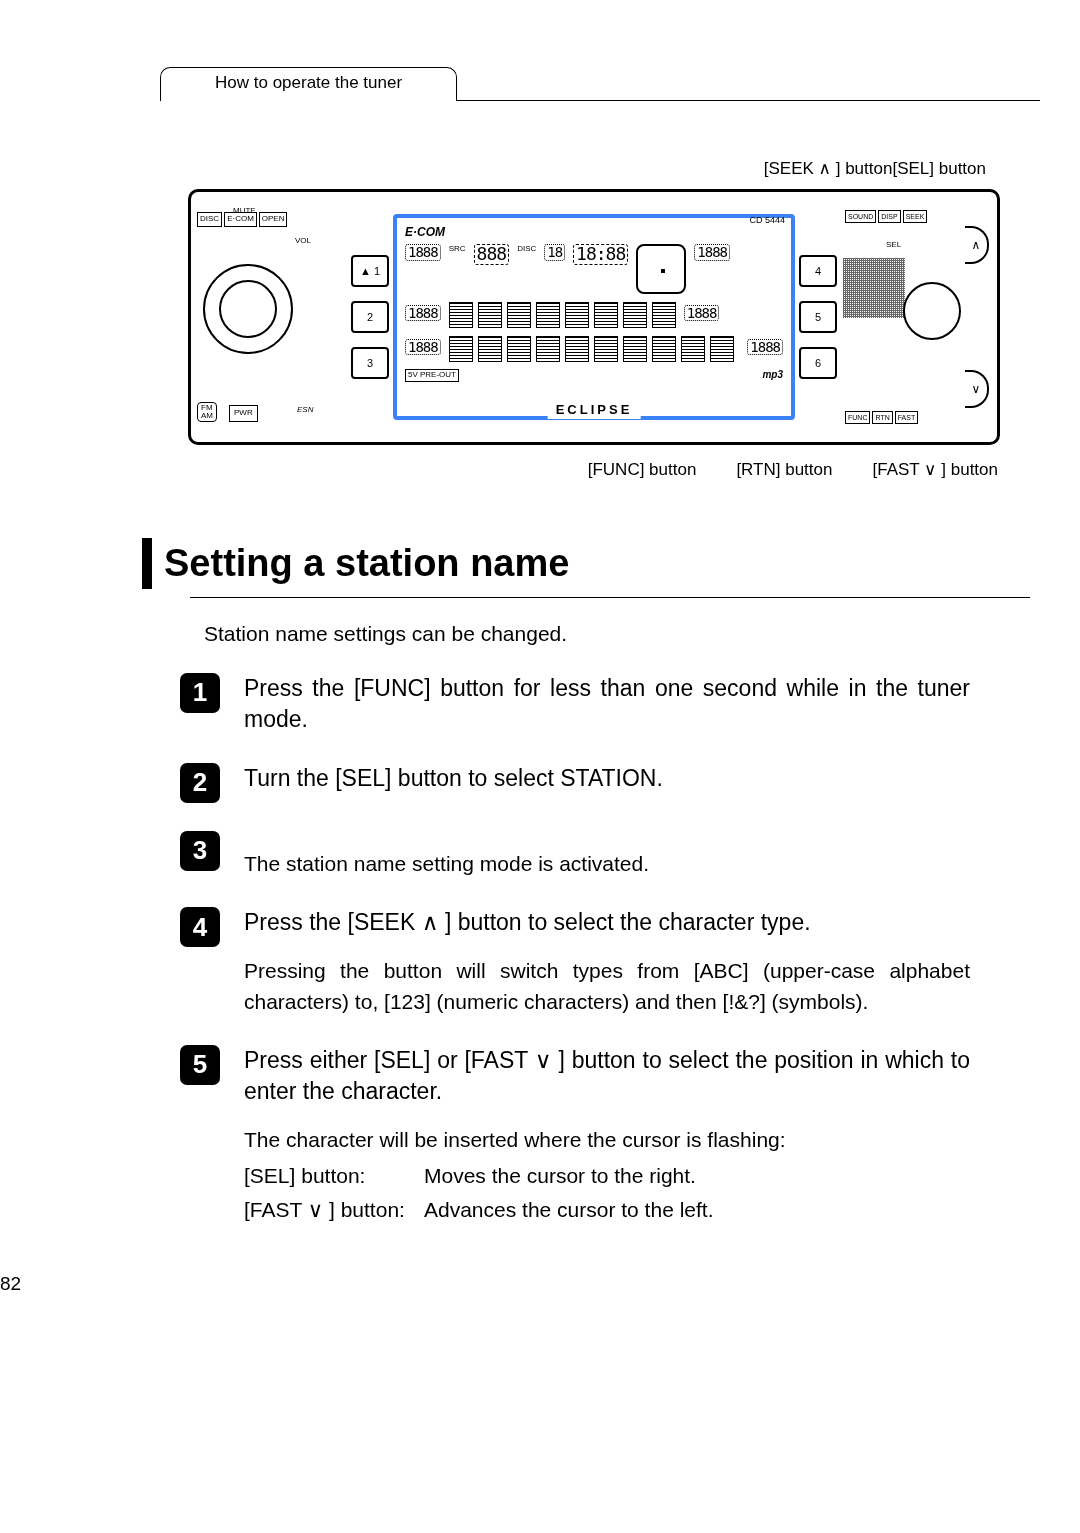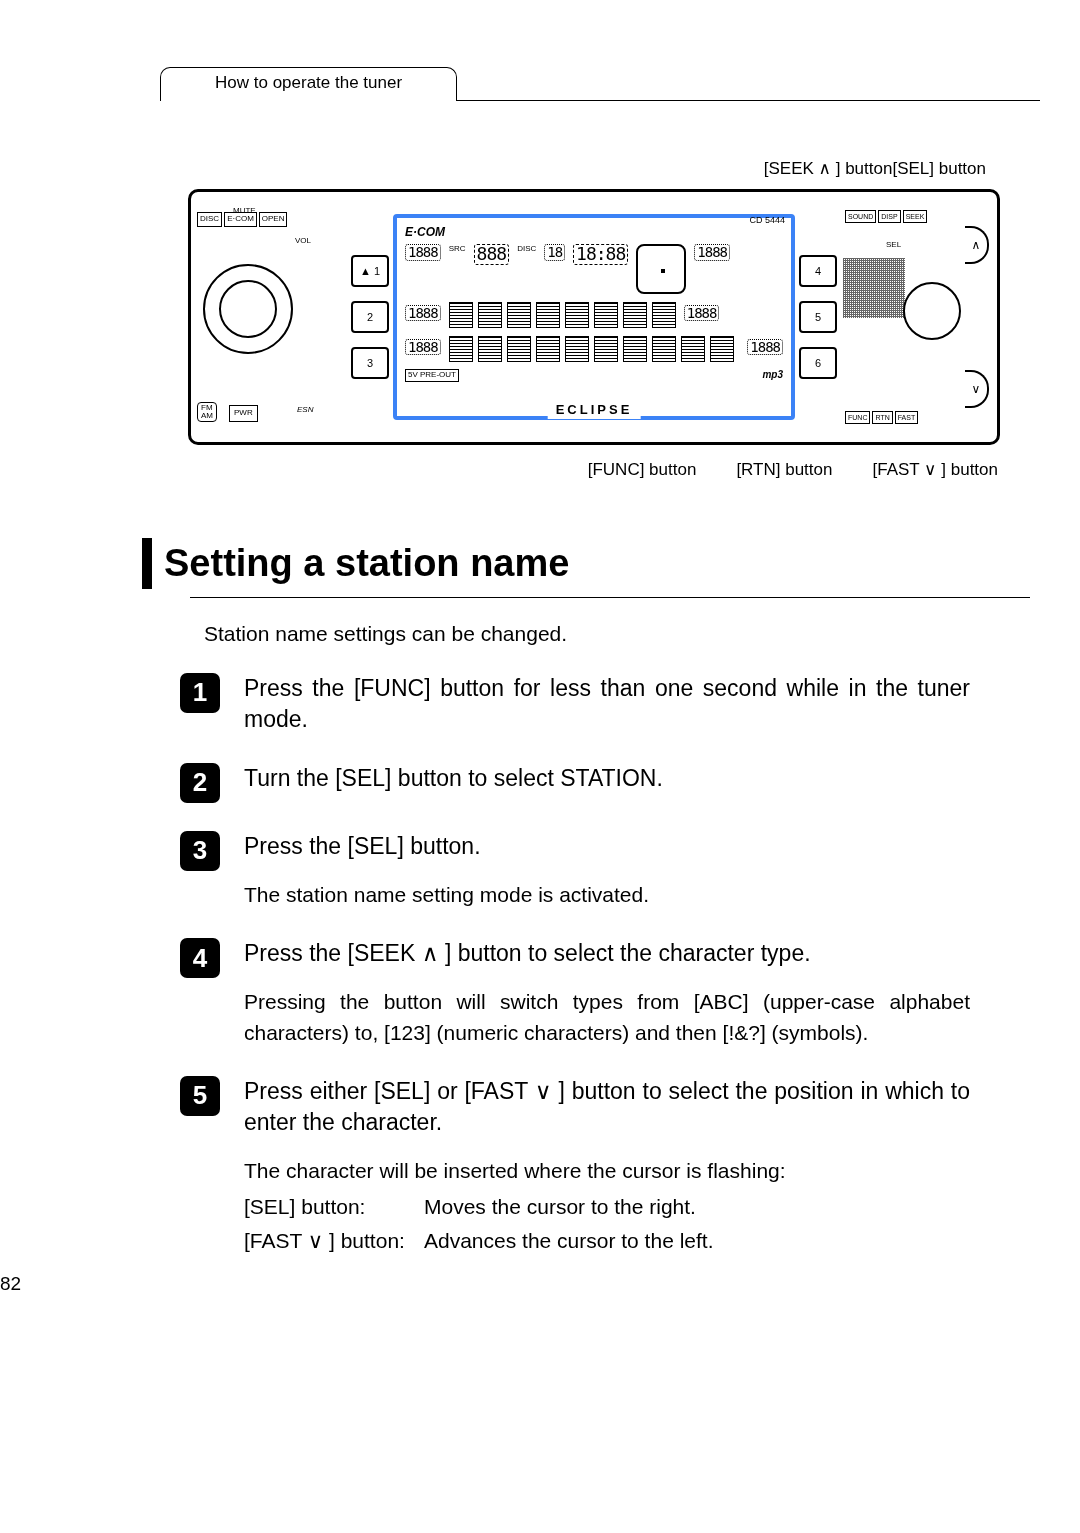--- a/index.html
+++ b/index.html
@@ -555,21 +555,20 @@
     <div class="step">
       <div class="step-num">2</div>
       <div class="step-body">
         <div class="step-title">Turn the [SEL] button to select STATION.</div>
       </div>
     </div>
 
     <div class="step">
       <div class="step-num">3</div>
       <div class="step-body">
-        <div class="step-title">Press the [SEL] button.</div>
         <div class="step-desc">The station name setting mode is activated.</div>
       </div>
     </div>
 
     <div class="step">
       <div class="step-num">4</div>
       <div class="step-body">
         <div class="step-title">Press the [SEEK ∧ ] button to select the character type.</div>
         <div class="step-desc">Pressing the button will switch types from [ABC] (upper-case alphabet characters) to, [123] (numeric characters) and then [!&amp;?] (symbols).</div>
       </div>

